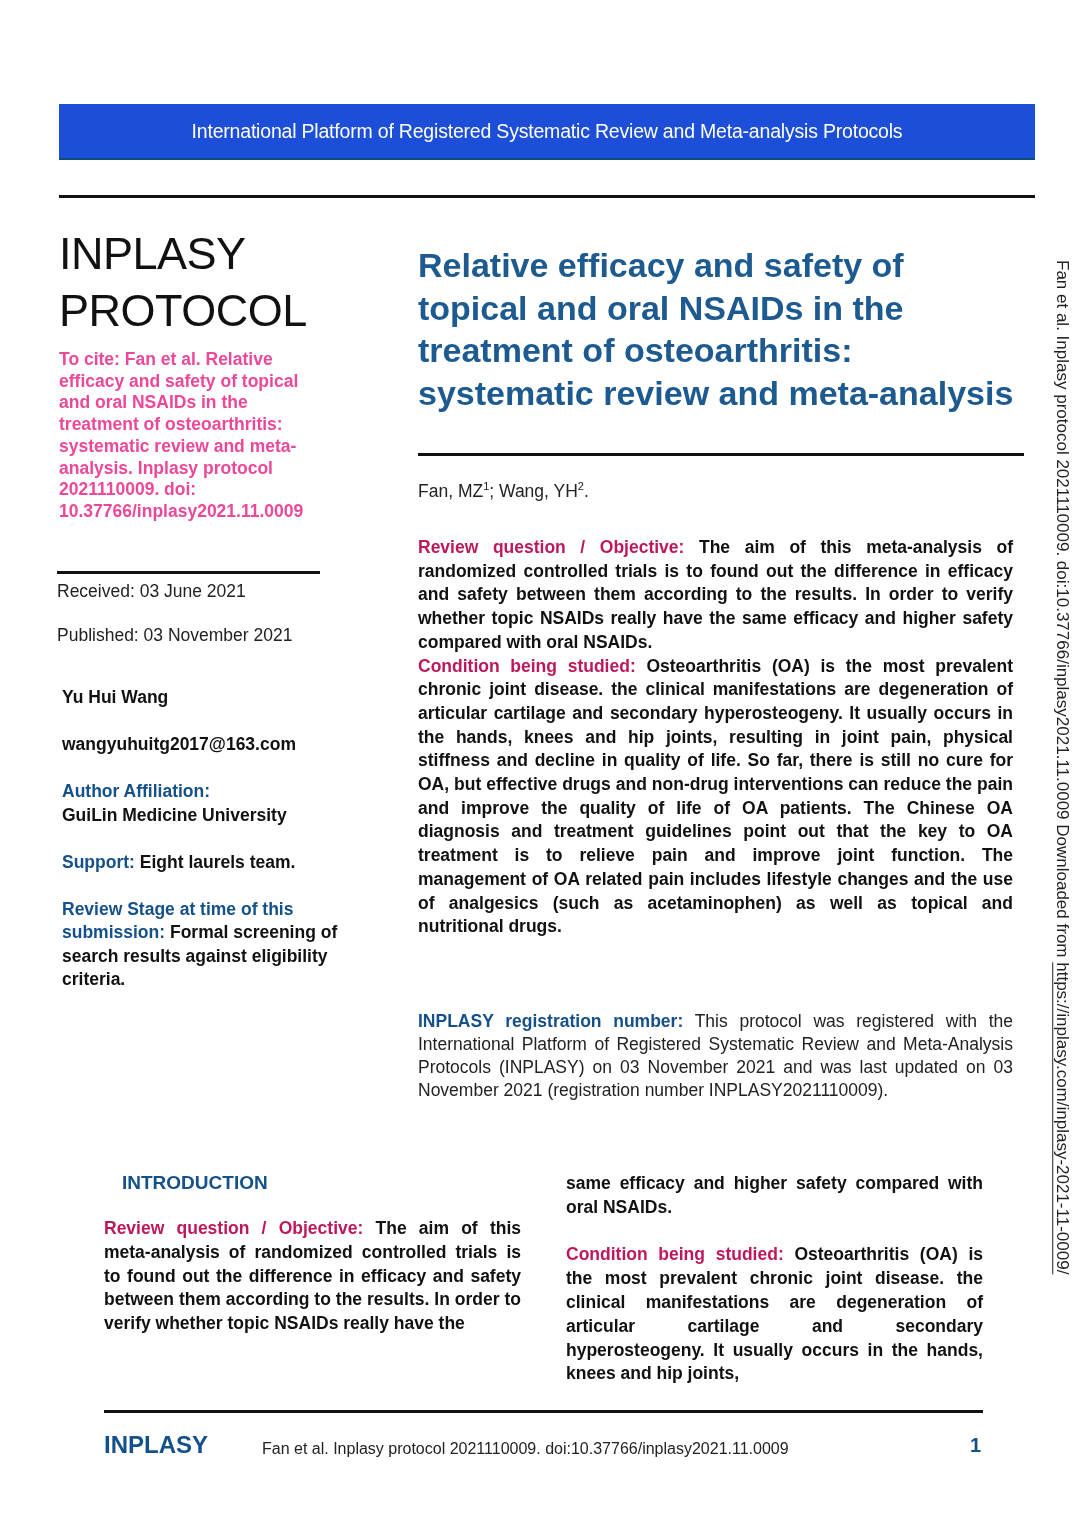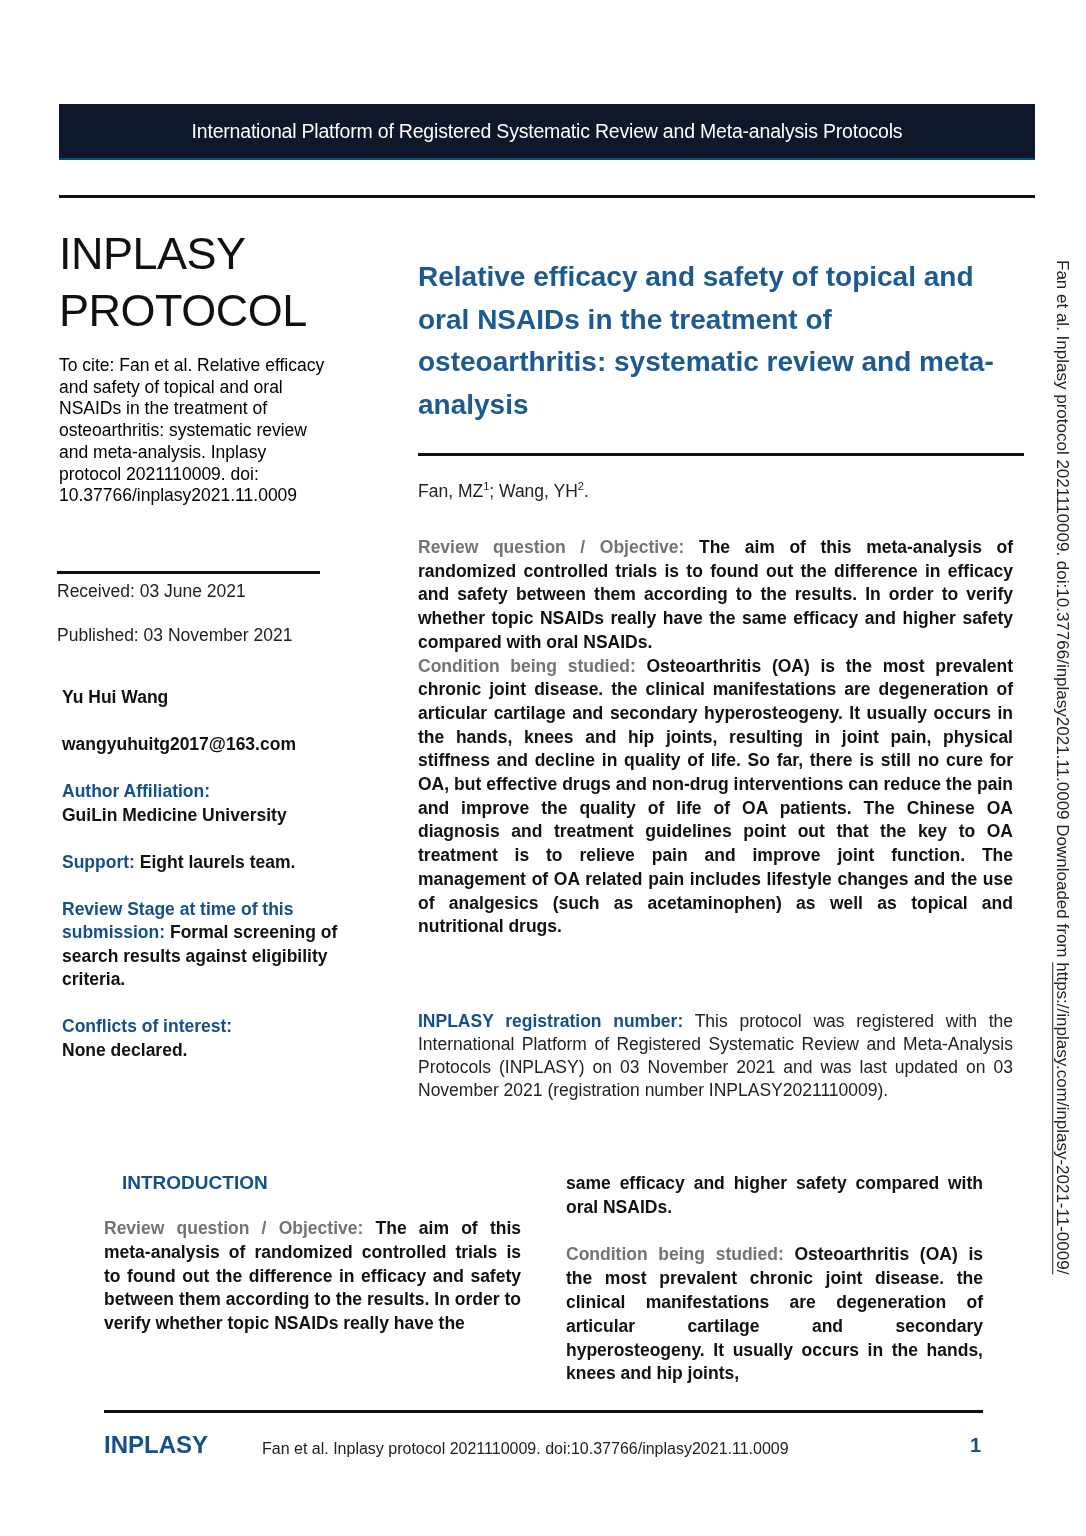--- a/index.html
+++ b/index.html
@@ -1,50 +1,50 @@
 <!DOCTYPE html>
 <html><head>
 <meta charset="utf-8">
 <style>
   * { box-sizing: border-box; margin: 0; padding: 0; }
   html, body { width: 1086px; height: 1536px; background: #ffffff; }
   body { position: relative; font-family: "Liberation Sans", sans-serif; color: #111; overflow: hidden; }
 
   .banner {
     position: absolute; left: 59px; top: 104px; width: 976px; height: 56px;
-    background: #0f172a; border-bottom: 2px solid #0a4f7c;
+    background: #1d4ed8; border-bottom: 2px solid #0a4f7c;
     color: #ffffff; font-size: 19.5px; letter-spacing: -0.2px;
     display: flex; align-items: center; justify-content: center;
   }
   .rule-top { position: absolute; left: 59px; top: 195px; width: 976px; height: 3px; background: #111; }
 
   .left-col { position: absolute; left: 59px; top: 225px; width: 320px; }
   .inplasy-big { font-size: 45px; line-height: 57px; color: #111; letter-spacing: -0.5px; }
-  .cite { margin-top: 16px; font-size: 17.5px; line-height: 21.7px; color: #000000; width: 270px; }
+  .cite { margin-top: 10px; font-size: 17.5px; line-height: 21.7px; color: #ec4899; width: 270px; font-weight: bold; }
   .rule-short { position: absolute; left: 57px; top: 571px; width: 263px; height: 3px; background: #111; }
   .date { position: absolute; left: 57px; font-size: 17.5px; color: #222; }
 
   .meta { position: absolute; left: 62px; top: 686px; width: 300px; font-size: 17.5px; line-height: 23.5px; font-weight: bold; }
   .meta .label { color: #14508a; }
   .meta .value { color: #111; }
   .meta .block { margin-bottom: 23.5px; }
 
   .title {
-    position: absolute; left: 418px; top: 256px; width: 600px;
-    font-size: 28px; line-height: 42.5px; font-weight: bold; color: #1c5a90;
+    position: absolute; left: 418px; top: 244px; width: 600px;
+    font-size: 34px; line-height: 42.5px; font-weight: bold; color: #1c5a90;
   }
   .rule-mid { position: absolute; left: 418px; top: 453px; width: 606px; height: 3px; background: #111; }
   .authors { position: absolute; left: 418px; top: 480px; font-size: 17.5px; color: #222; }
   .authors sup { font-size: 11px; }
 
   .abstract {
     position: absolute; left: 418px; top: 536px; width: 595px;
     font-size: 17.5px; line-height: 23.7px; font-weight: bold; color: #111; text-align: justify;
   }
-  .abstract .label, .intro .label { color: #737373; }
+  .abstract .label, .intro .label { color: #be185d; }
   .registration {
     position: absolute; left: 418px; top: 1010px; width: 595px;
     font-size: 17.5px; line-height: 23px; color: #222; text-align: justify;
   }
   .registration .label { color: #14508a; font-weight: bold; }
 
   .side-text {
     position: absolute; left: 1052px; top: 260px;
     writing-mode: vertical-rl; font-size: 17px; color: #222; white-space: nowrap;
   }
@@ -90,24 +90,20 @@
     <div class="value">GuiLin Medicine University</div>
   </div>
   <div class="block">
     <span class="label">Support:</span>
     <span class="value">Eight laurels team.</span>
   </div>
   <div class="block">
     <span class="label">Review Stage at time of this submission:</span>
     <span class="value">Formal screening of search results against eligibility criteria.</span>
   </div>
-  <div class="block">
-    <div class="label">Conflicts of interest:</div>
-    <div class="value">None declared.</div>
-  </div>
 </div>
 
 <h1 class="title">Relative efficacy and safety of topical and oral NSAIDs in the treatment of osteoarthritis: systematic review and meta-analysis</h1>
 <div class="rule-mid"></div>
 <div class="authors">
   <span>Fan, MZ</span><sup>1</sup><span>; </span><span>Wang, YH</span><sup>2</sup><span>.</span>
 </div>
 
 <div class="abstract">
   <div>

